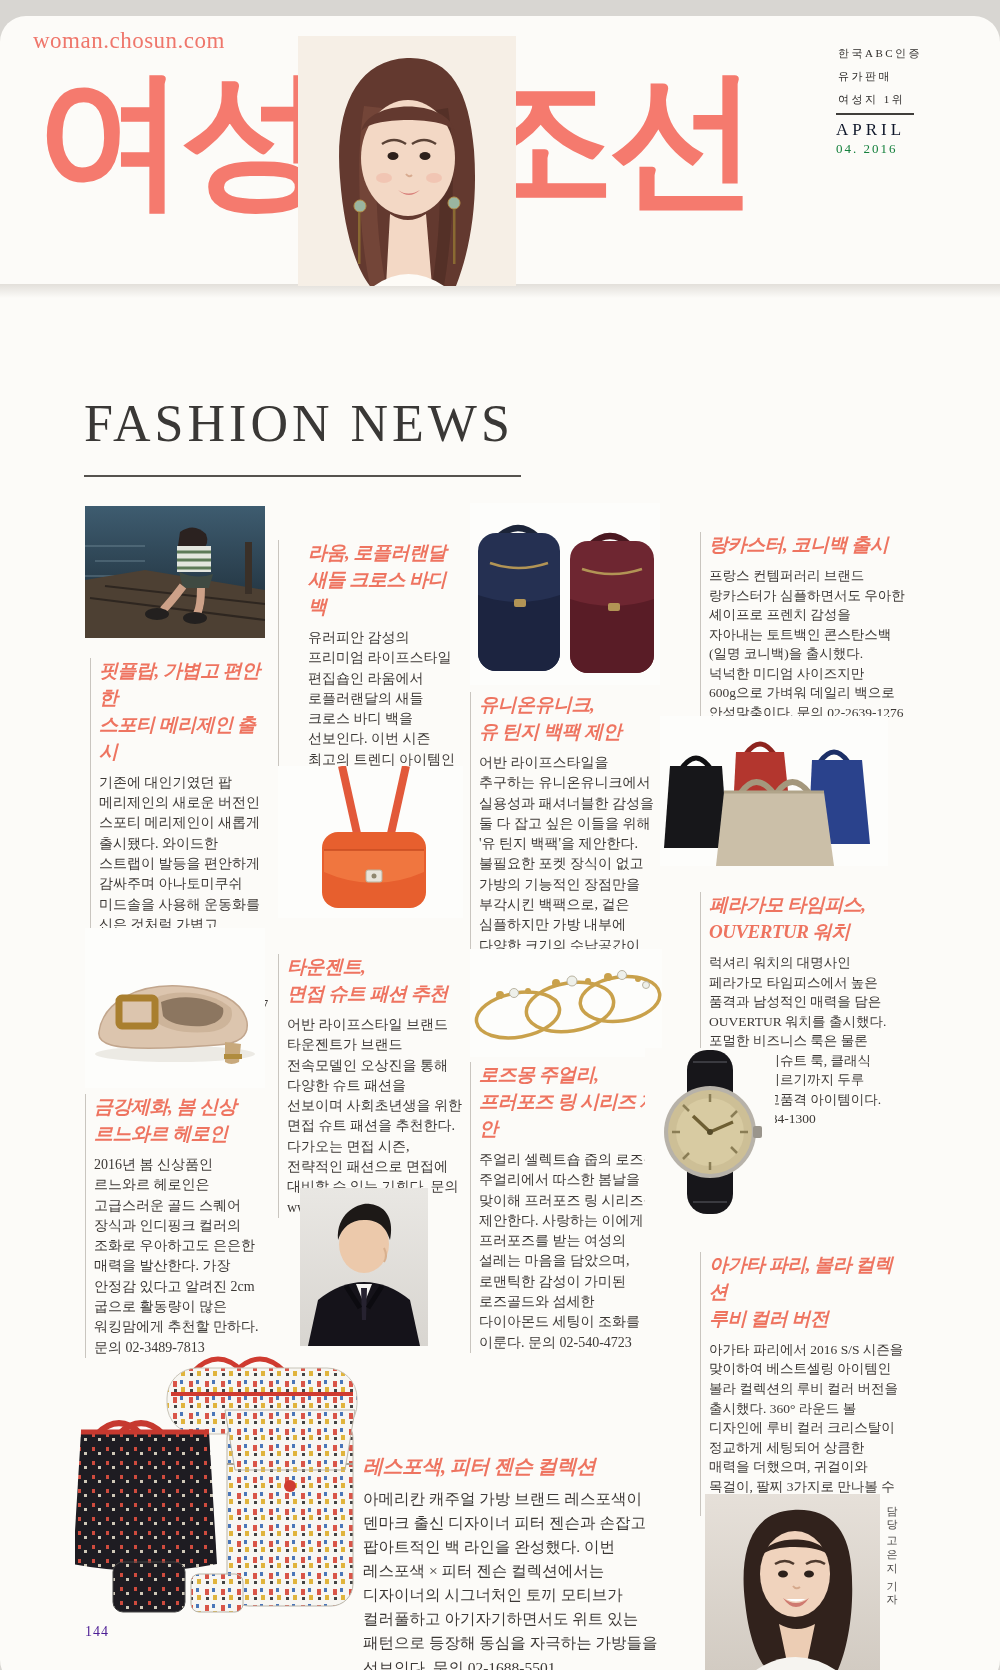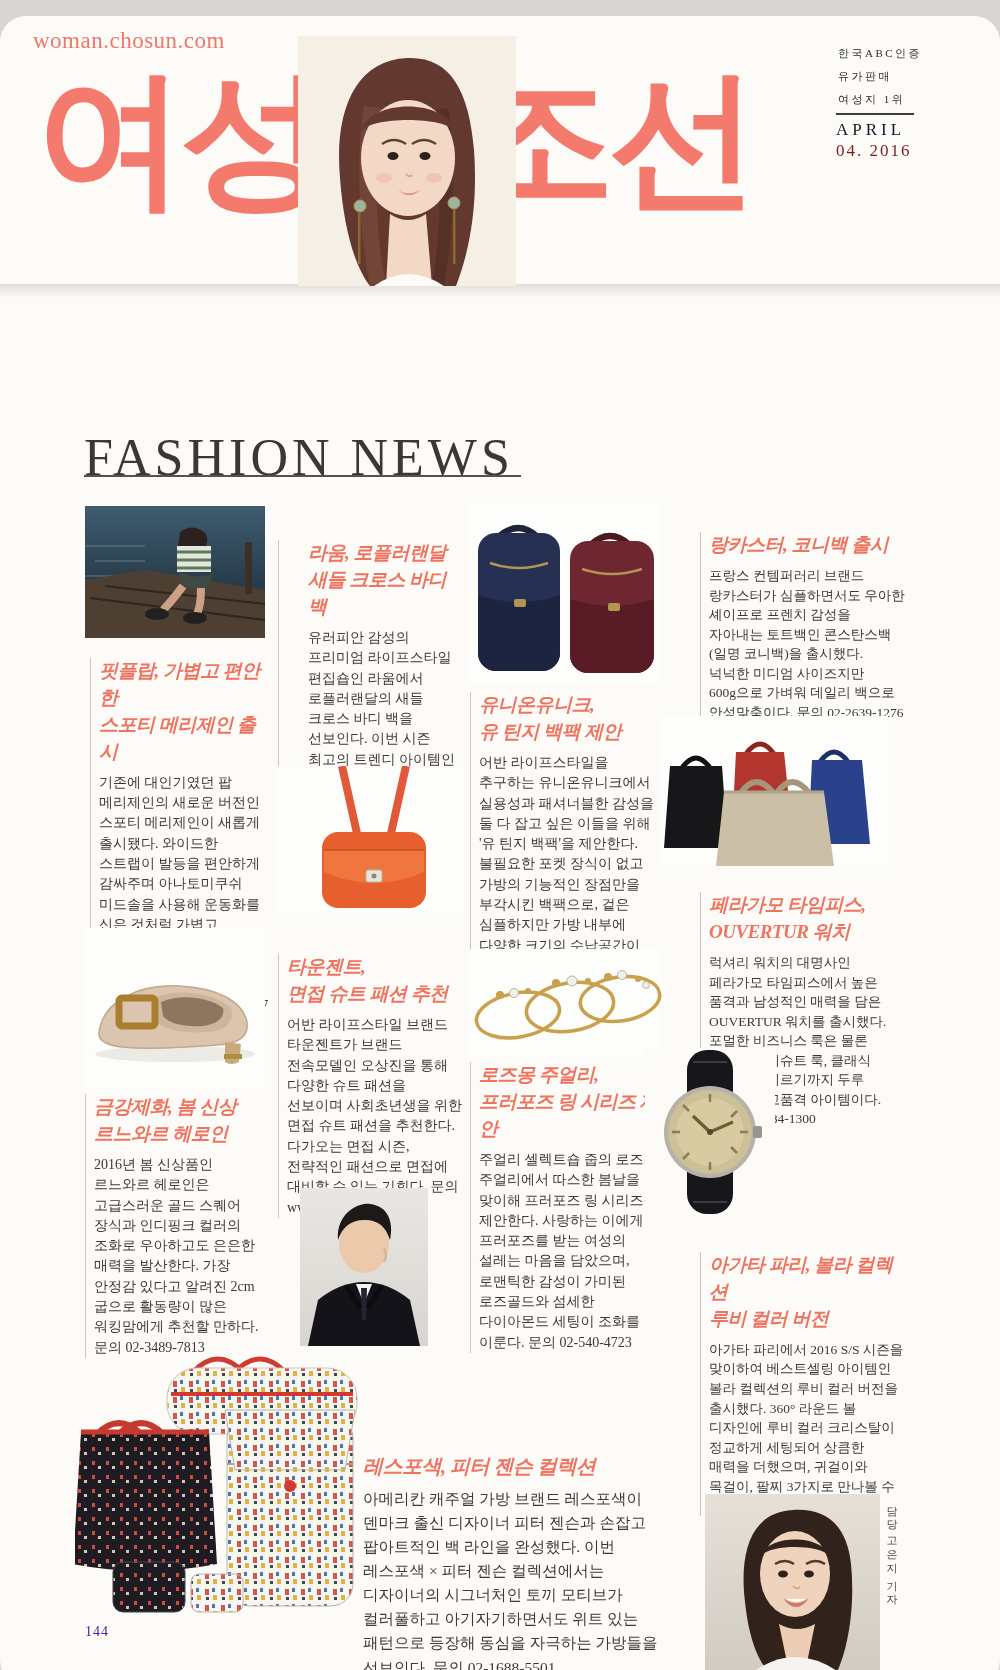--- a/index.html
+++ b/index.html
@@ -11,26 +11,26 @@
   #site-url{left:33px;top:12px;font-size:23px;color:#ef766b;letter-spacing:.5px;}
   .logo{top:36px;font-family:"DejaVu Sans","Liberation Sans",sans-serif;font-weight:900;
         font-size:150px;line-height:1.15;color:#f57a6e;letter-spacing:-6px;z-index:1;}
   #logo-left{left:36px;}
   #logo-right{left:465px;}
   #header-photo{left:298px;top:20px;z-index:2;}
   #cert-block{left:838px;top:26px;width:85px;font-size:11px;line-height:2.1;
               letter-spacing:2.5px;color:#2e2c2a;z-index:3;}
   #cert-rule{left:836px;top:97px;width:78px;height:2px;background:#403e3b;}
   #issue-month{left:836px;top:104px;font-size:17px;letter-spacing:4px;color:#0f172a;}
-  #issue-number{left:836px;top:125px;font-size:17px;letter-spacing:2px;color:#7f1d1d;}
+  #issue-number{left:836px;top:125px;font-size:13px;letter-spacing:2px;color:#15803d;}
   #header-shadow{left:0;top:268px;width:1000px;height:14px;
                  background:linear-gradient(#e2dfda,rgba(252,251,248,0));}
 
   
-  #section-title{left:84px;top:412px;font-size:52px;letter-spacing:4px;color:#3a3836;font-weight:400;}
+  #section-title{left:84px;top:378px;font-size:52px;letter-spacing:4px;color:#3a3836;font-weight:400;}
   #section-rule{left:84px;top:459px;width:437px;height:2px;background:#55524e;}
 
   
   .art{position:absolute;border-left:1px solid #c9c5bf;padding-left:8px;box-sizing:border-box;}
   .art .t{display:block;font-style:italic;font-weight:600;font-size:19px;line-height:1.42;
           color:#ee7460;letter-spacing:-.5px;}
   .art p{margin:7px 0 0;font-size:14px;line-height:1.45;word-break:keep-all;}
   .art.small p{font-size:13.5px;}
   #art-fitflop{left:90px;top:642px;width:180px;}
   #art-kumkang{left:85px;top:1078px;width:180px;}

